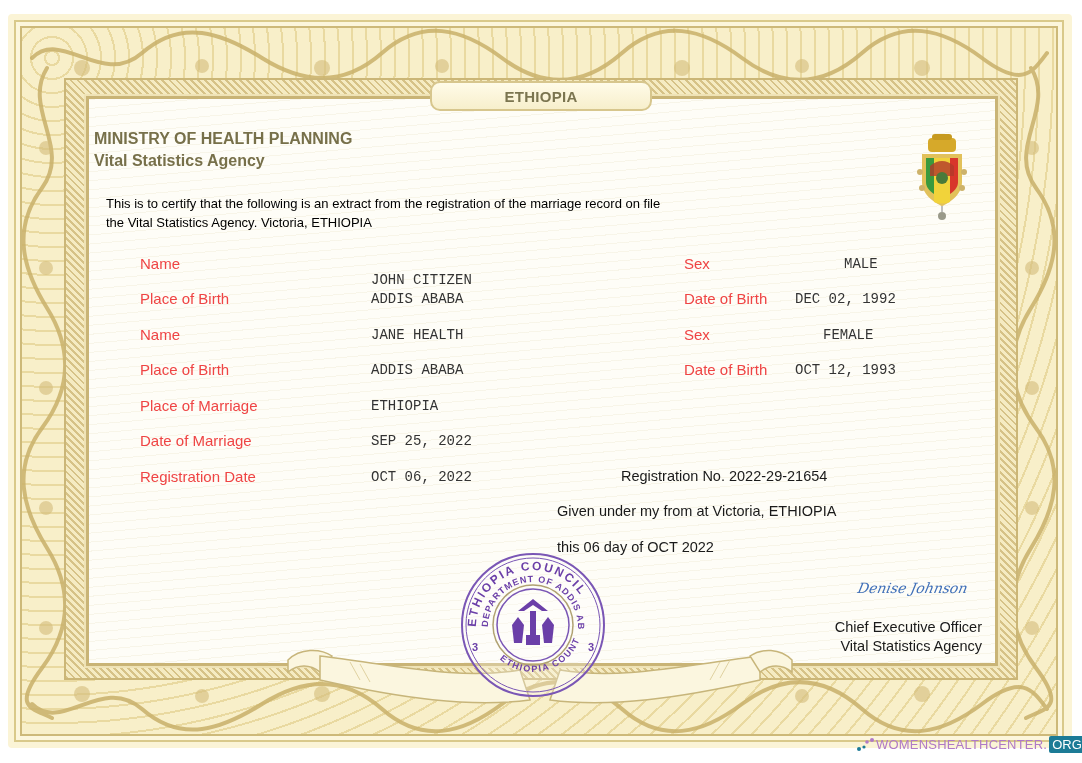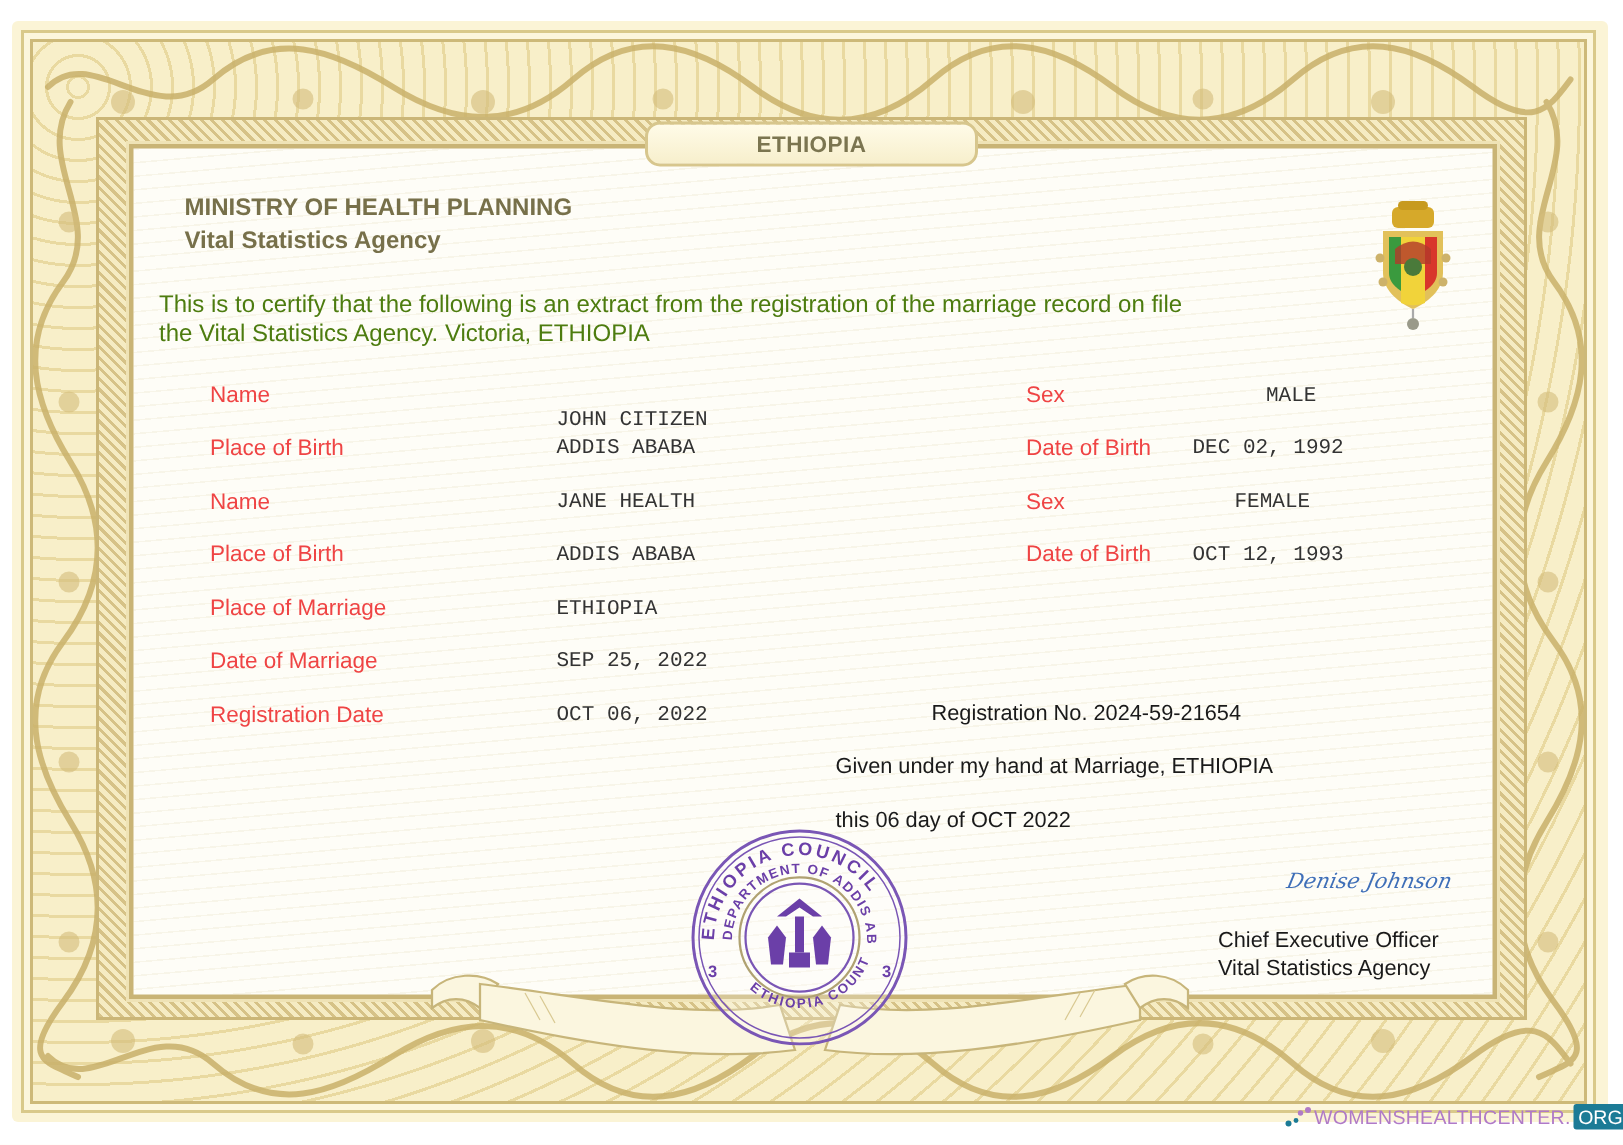--- a/index.html
+++ b/index.html
@@ -57,28 +57,28 @@
       repeating-linear-gradient(175deg, rgba(236,230,205,0.35) 0 1px, transparent 1px 9px),
       #fefdf7;
   }
   .tab {
     position: absolute; left: 430px; top: 81px; width: 222px; height: 30px;
     box-sizing: border-box; border: 2px solid #d7c68d; border-radius: 10px;
     background: linear-gradient(#fffbe8, #f7efcc);
     display: flex; align-items: center; justify-content: center;
     color: #7b7550; font-weight: bold; font-size: 15px; letter-spacing: 0.3px;
   }
-  .ministry { position: absolute; left: 123px; top: 128px; color: #77704a; font-weight: bold; font-size: 16px; line-height: 22px; }
-  .intro { position: absolute; left: 106px; top: 194px; color: #4d7c0f; font-size: 16px; line-height: 19px; }
+  .ministry { position: absolute; left: 94px; top: 128px; color: #77704a; font-weight: bold; font-size: 16px; line-height: 22px; }
+  .intro { position: absolute; left: 106px; top: 194px; color: #000000; font-size: 13px; line-height: 19px; }
   .emblem { position: absolute; left: 914px; top: 132px; width: 56px; height: 90px; }
   .lbl { position: absolute; color: #ef4444; font-size: 15px; }
   .val { position: absolute; color: #333; font-family: "Liberation Mono", monospace; font-size: 14px; }
   .center-text { position: absolute; color: #1a1a1a; font-size: 14.5px; }
   .sig-name { position: absolute; left: 858px; top: 580px; color: #3f6fb8; font-family: "DejaVu Serif", serif; font-style: italic; font-size: 14px; transform: skewX(-12deg); }
-  .sig-title { position: absolute; left: 812px; top: 618px; width: 170px; text-align: left; color: #1a1a1a; font-size: 14.5px; line-height: 19px; }
+  .sig-title { position: absolute; left: 812px; top: 618px; width: 170px; text-align: right; color: #1a1a1a; font-size: 14.5px; line-height: 19px; }
   .seal { position: absolute; left: 452px; top: 547px; width: 162px; height: 150px; }
   .ribbon { position: absolute; left: 280px; top: 620px; width: 520px; height: 90px; }
   .footer-logo { position: absolute; left: 856px; top: 733px; height: 22px; display: flex; align-items: center; }
   .footer-logo .dots { position: relative; width: 18px; height: 18px; }
   .footer-logo .site { color: #b07ac7; font-size: 13px; letter-spacing: 0.2px; margin-left: 2px; }
   .footer-logo .org { background: #1c7b96; color: #ffffff; font-size: 13px; padding: 1px 3px; margin-left: 2px; border-radius: 2px; }
 </style>
 </head>
 <body>
 
@@ -179,22 +179,22 @@
   <div class="lbl" style="left:140px; top:397px;">Place of Marriage</div>
   <div class="val" style="left:371px; top:398px;">ETHIOPIA</div>
 
   <div class="lbl" style="left:140px; top:432px;">Date of Marriage</div>
   <div class="val" style="left:371px; top:433px;">SEP 25, 2022</div>
 
   <div class="lbl" style="left:140px; top:468px;">Registration Date</div>
   <div class="val" style="left:371px; top:469px;">OCT 06, 2022</div>
 </div>
 
-<div class="center-text" style="left:621px; top:468px;">Registration No. 2024-59-21654</div>
-<div class="center-text" style="left:557px; top:503px;">Given under my hand at Marriage, ETHIOPIA</div>
+<div class="center-text" style="left:621px; top:468px;">Registration No. 2022-29-21654</div>
+<div class="center-text" style="left:557px; top:503px;">Given under my from at Victoria, ETHIOPIA</div>
 <div class="center-text" style="left:557px; top:539px;">this 06 day of OCT 2022</div>
 
 <svg class="ribbon" viewBox="0 0 520 90">
   <g fill="#fbf6df" stroke="#c7b57a" stroke-width="1.5">
     <path d="M8 40 C20 28, 40 28, 52 36 L40 52 C30 44, 18 44, 8 52 Z"></path>
     <path d="M40 36 C120 46, 180 60, 240 50 L250 80 C190 88, 120 78, 40 60 Z"></path>
     <path d="M280 50 C340 60, 400 46, 480 36 L480 60 C400 78, 330 88, 270 80 Z"></path>
     <path d="M470 36 C482 28, 500 28, 512 40 L512 52 C502 44, 490 44, 480 52 Z"></path>
   </g>
   <g stroke="#d8c891" stroke-width="0.8">

